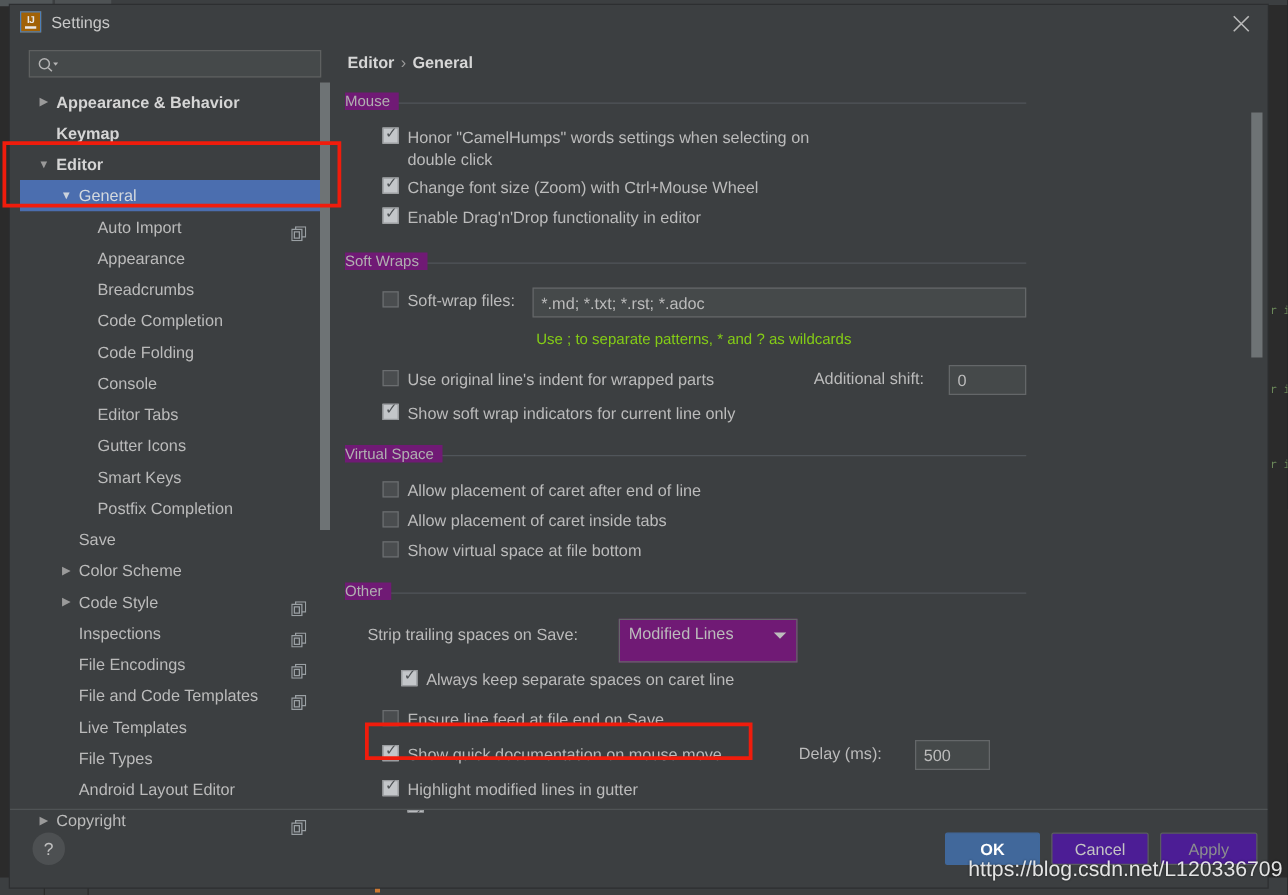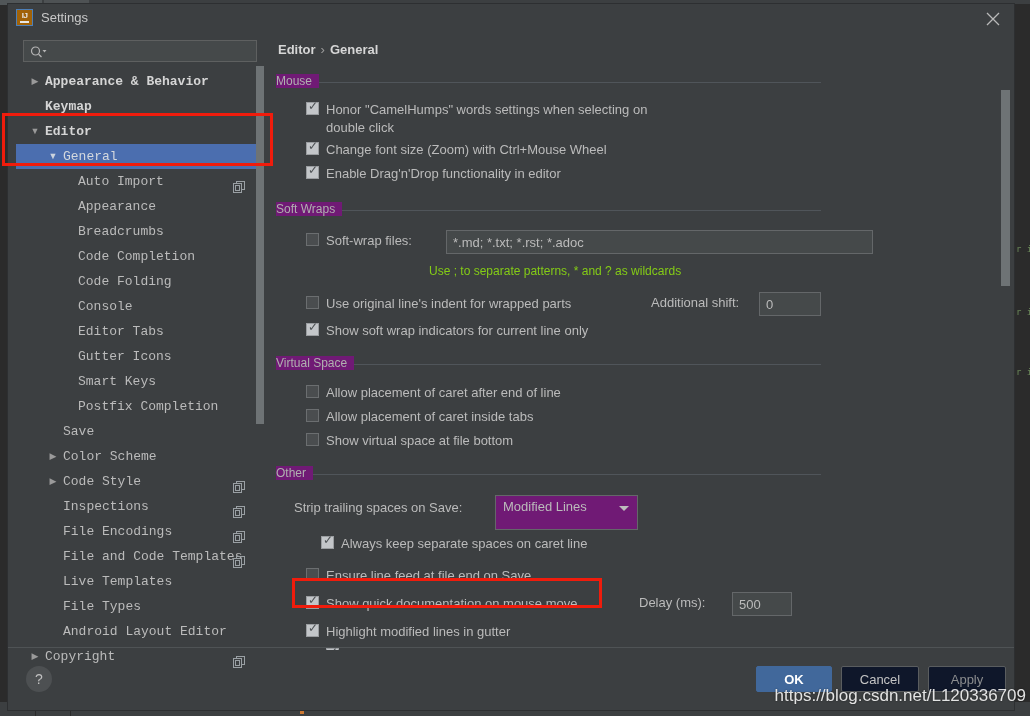--- a/index.html
+++ b/index.html
@@ -163,21 +163,21 @@
   .tree-item .twisty {
     position: absolute;
     top: 0;
     width: 14px;
     text-align: center;
     font-size: 9px;
     color: #9a9a9a;
     line-height: 25px;
   }
   .tree-item.selected .twisty { color: #cbd3dd; }
-  .tree-item .label { position: absolute; top: 0; line-height: 25px; font-family: Liberation Mono, monospace; }
+  .tree-item .label { position: absolute; top: 0; line-height: 25px; }
   .tree-item.group > .label { font-weight: bold; color: #d5d5d5; }
   .tree-item.selected > .label { font-weight: normal; }
   .copy-icon {
     position: absolute;
     right: 19px; top: 7px;
     width: 12px; height: 12px;
   }
 
   
   .d0 .twisty { left: 12px; }  .d0 .label { left: 29px; }
@@ -351,21 +351,21 @@
     text-align: center;
     line-height: 26px;
     cursor: pointer;
   }
   .dlg-btn {
     position: absolute;
     bottom: 18px;
     height: 26px;
     border: 1px solid #5a5d5f;
     box-sizing: border-box;
-    background: #0f172a;
+    background: #4c1d95;
     color: #c4c4c4;
     font-family: "Liberation Sans", sans-serif;
     font-size: 13px;
     cursor: pointer;
     border-radius: 2px;
   }
   #ok-btn {
     right: 182px;
     width: 76px;
     background: #41689b;
@@ -611,21 +611,21 @@
 
     <div class="section" style="top:170px;">
       <div class="section-head">
         <span class="sec-label">Soft Wraps</span>
         <span class="sec-rule"></span>
       </div>
 
       <div class="cb-row" style="height:34px; margin-top:10px;">
         <span class="cb unchecked" style="left:30px;"></span>
         <span class="cb-label" style="left:50px;">Soft-wrap files:</span>
-        <input class="txt-field" style="left: 150px; top: 0px; width: 427px; margin-left: 20px;" type="text" value="*.md; *.txt; *.rst; *.adoc">
+        <input class="txt-field" style="left: 150px; top: 0px; width: 395px;" type="text" value="*.md; *.txt; *.rst; *.adoc">
       </div>
 
       <div style="position:relative; height:26px;">
         <span class="hint-text" style="left:153px; top:0;">Use ; to separate patterns, * and ? as wildcards</span>
       </div>
 
       <div class="cb-row" style="height:30px;">
         <span class="cb unchecked" style="left:30px; top:6px;"></span>
         <span class="cb-label" style="left:50px; top:5px;">Use original line's indent for wrapped parts</span>
         <span class="plain-label" style="left:375px; top:5px;">Additional shift:</span>

